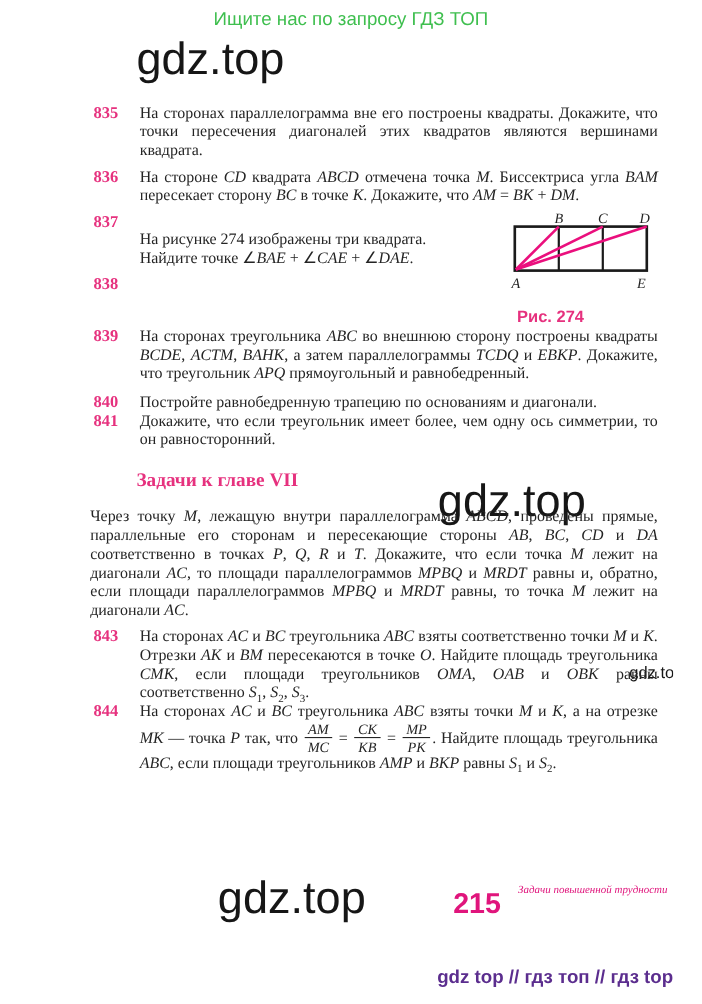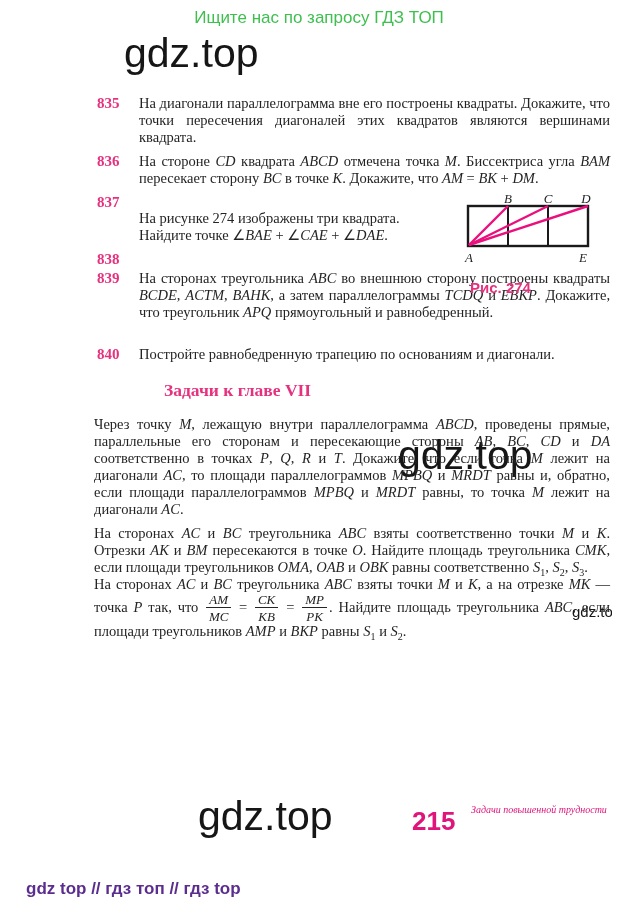--- a/index.html
+++ b/index.html
@@ -25,24 +25,24 @@
   }
   .wm{
     position:absolute;font-family:"Liberation Sans",sans-serif;
     color:var(--watermark-color);white-space:nowrap;
   }
   .wm-top{left:98px;top:30px;font-size:41px;}
   .wm-mid{left:372px;top:432px;font-size:41px;}
   .wm-small{left:546px;top:603px;font-size:15px;}
   .wm-bottom{left:172px;top:793px;font-size:41px;}
 
-  .content{position:absolute;left:68px;top:95px;width:516px;}
+  .content{position:absolute;left:56px;top:95px;width:516px;}
   .problem{display:flex;margin-bottom:7px;}
-  .problem.m2{margin-bottom:2px;}
-  .problem.m9{margin-bottom:25px;}
+  .problem.m2{margin-bottom:2px;flex-direction:column;}
+  .problem.m9{margin-bottom:9px;}
   .problem.m4{margin-bottom:0;}
   .problem.m0{margin-bottom:0;}
   .pnum{
     flex:0 0 45px;padding-left:3px;
     font-weight:bold;font-size:15px;color:var(--accent-pink);
     line-height:17px;
   }
   .ptext{
     flex:1;font-size:14.5px;line-height:17px;text-align:justify;
     hyphens:auto;
@@ -51,21 +51,21 @@
   .mi{font-style:italic;}
   sub{font-size:10px;line-height:0;}
   .frac{
     display:inline-block;text-align:center;vertical-align:-9px;
     line-height:1;font-style:italic;margin:0 2px;
   }
   .frac .num{display:block;padding:0 3px 1px;border-bottom:1px solid var(--text-color);font-size:13px;}
   .frac .den{display:block;padding-top:2px;font-size:13px;}
 
   .section-title{
-    margin:17px 0 15px 70px;
+    margin:17px 0 15px 42px;
     color:var(--accent-pink);font-size:17.5px;font-weight:bold;
   }
 
   .figure{position:absolute;left:438px;top:193px;width:132px;}
   .flbl{font-family:"Liberation Serif",serif;font-style:italic;font-size:13px;fill:var(--text-color);}
   .frect{fill:none;stroke:#1a1a1a;stroke-width:2.4;}
   .fline-black{stroke:#1a1a1a;stroke-width:2;}
   .fline-pink{stroke:var(--figure-line);stroke-width:2.4;}
   .fig-caption{
     margin:6px 0 0 6px;color:var(--accent-pink);font-weight:bold;
@@ -76,42 +76,42 @@
     position:absolute;left:386px;top:806px;
     font-family:"Liberation Sans",sans-serif;font-weight:bold;
     font-size:26px;color:var(--page-num-pink);
   }
   .page-label{
     position:absolute;left:445px;top:802px;width:160px;
     font-style:italic;font-size:10px;line-height:16px;
     color:var(--page-num-pink);
   }
   .site-footer{
-    position:absolute;left:0;top:879px;width:100%;text-align:left;
+    position:absolute;left:0;top:879px;width:100%;text-align:right;
     font-family:"Liberation Sans",sans-serif;font-weight:bold;font-size:17px;
     color:var(--footer-purple);
   }
 </style>
 </head>
 <body>
 
 <div class="page">
 
   <div class="banner">Ищите нас по запросу ГДЗ ТОП</div>
 
   <div class="wm wm-top">gdz.top</div>
   <div class="wm wm-mid">gdz.top</div>
   <div class="wm wm-small">gdz.top</div>
   <div class="wm wm-bottom">gdz.top</div>
 
   <div class="content">
 
     <div class="problem">
       <div class="pnum">835</div>
-      <div class="ptext"><span>На диагонали параллелограмма вне его построены квадраты. Докажите, что точки пересечения диагоналей этих квадратов являются вершинами квадрата.</span></div>
+      <div class="ptext"><span>На сторонах параллелограмма вне его построены квадраты. Докажите, что точки пересечения диагоналей этих квадратов являются вершинами квадрата.</span></div>
     </div>
 
     <div class="problem">
       <div class="pnum">836</div>
       <div class="ptext"><span>На стороне </span><span class="mi">CD</span><span> квадрата </span><span class="mi">ABCD</span><span> отмечена точка </span><span class="mi">M</span><span>. Биссектриса угла </span><span class="mi">BAM</span><span> пересекает сторону </span><span class="mi">BC</span><span> в точке </span><span class="mi">K</span><span>. Докажите, что </span><span class="mi">AM</span><span> = </span><span class="mi">BK</span><span> + </span><span class="mi">DM</span><span>.</span></div>
     </div>
 
     <div class="problem narrow">
       <div class="pnum">837</div>
       <div class="ptext"><span>На рисунке 274 изображены три квадрата.</span><br><span>Найдите точке ∠</span><span class="mi">BAE</span><span> + ∠</span><span class="mi">CAE</span><span> + ∠</span><span class="mi">DAE</span><span>.</span></div>
@@ -124,32 +124,38 @@
     <div class="problem m9">
       <div class="pnum">839</div>
       <div class="ptext"><span>На сторонах треугольника </span><span class="mi">ABC</span><span> во внешнюю сторону построены квадраты </span><span class="mi">BCDE</span><span>, </span><span class="mi">ACTM</span><span>, </span><span class="mi">BAHK</span><span>, а затем параллелограммы </span><span class="mi">TCDQ</span><span> и </span><span class="mi">EBKP</span><span>. Докажите, что треугольник </span><span class="mi">APQ</span><span> прямоугольный и равнобедренный.</span></div>
     </div>
 
     <div class="problem m4">
       <div class="pnum">840</div>
       <div class="ptext"><span>Постройте равнобедренную трапецию по основаниям и диагонали.</span></div>
     </div>
 
+    <div class="problem">
+      <div class="pnum">841</div>
+      <div class="ptext"><span>Докажите, что если треугольник имеет более, чем одну ось симметрии, то он равносторонний.</span></div>
+    </div>
 
     <h2 class="section-title">Задачи к главе VII</h2>
 
     <div class="problem">
       <div class="ptext"><span>Через точку </span><span class="mi">M</span><span>, лежащую внутри параллелограмма </span><span class="mi">ABCD</span><span>, проведены прямые, параллельные его сторонам и пересекающие стороны </span><span class="mi">AB</span><span>, </span><span class="mi">BC</span><span>, </span><span class="mi">CD</span><span> и </span><span class="mi">DA</span><span> соответственно в точках </span><span class="mi">P</span><span>, </span><span class="mi">Q</span><span>, </span><span class="mi">R</span><span> и </span><span class="mi">T</span><span>. Докажите, что если точка </span><span class="mi">M</span><span> лежит на диагонали </span><span class="mi">AC</span><span>, то площади параллелограммов </span><span class="mi">MPBQ</span><span> и </span><span class="mi">MRDT</span><span> равны и, обратно, если площади параллелограммов </span><span class="mi">MPBQ</span><span> и </span><span class="mi">MRDT</span><span> равны, то точка </span><span class="mi">M</span><span> лежит на диагонали </span><span class="mi">AC</span><span>.</span></div>
     </div>
 
     <div class="problem m0">
+      <div class="pnum">843</div>
       <div class="ptext"><span>На сторонах </span><span class="mi">AC</span><span> и </span><span class="mi">BC</span><span> треугольника </span><span class="mi">ABC</span><span> взяты соответственно точки </span><span class="mi">M</span><span> и </span><span class="mi">K</span><span>. Отрезки </span><span class="mi">AK</span><span> и </span><span class="mi">BM</span><span> пересекаются в точке </span><span class="mi">O</span><span>. Найдите площадь треугольника </span><span class="mi">CMK</span><span>, если площади треугольников </span><span class="mi">OMA</span><span>, </span><span class="mi">OAB</span><span> и </span><span class="mi">OBK</span><span> равны соответственно </span><span class="mi">S</span><sub>1</sub><span>, </span><span class="mi">S</span><sub>2</sub><span>, </span><span class="mi">S</span><sub>3</sub><span>.</span></div>
     </div>
 
     <div class="problem m0">
+      <div class="pnum">844</div>
       <div class="ptext"><span>На сторонах </span><span class="mi">AC</span><span> и </span><span class="mi">BC</span><span> треугольника </span><span class="mi">ABC</span><span> взяты точки </span><span class="mi">M</span><span> и </span><span class="mi">K</span><span>, а на отрезке </span><span class="mi">MK</span><span> — точка </span><span class="mi">P</span><span> так, что </span><span class="frac"><span class="num">AM</span><span class="den">MC</span></span><span> = </span><span class="frac"><span class="num">CK</span><span class="den">KB</span></span><span> = </span><span class="frac"><span class="num">MP</span><span class="den">PK</span></span><span>. Найдите площадь треугольника </span><span class="mi">ABC</span><span>, если площади треугольников </span><span class="mi">AMP</span><span> и </span><span class="mi">BKP</span><span> равны </span><span class="mi">S</span><sub>1</sub><span> и </span><span class="mi">S</span><sub>2</sub><span>.</span></div>
     </div>
 
   </div>
 
   <figure class="figure" style="margin:0;">
     <svg viewBox="0 0 132 76" width="132" height="76" aria-hidden="false">
       <text x="44" y="10" class="flbl" text-anchor="middle">B</text>
       <text x="84" y="10" class="flbl" text-anchor="middle">C</text>
       <text x="122" y="10" class="flbl" text-anchor="middle">D</text>

